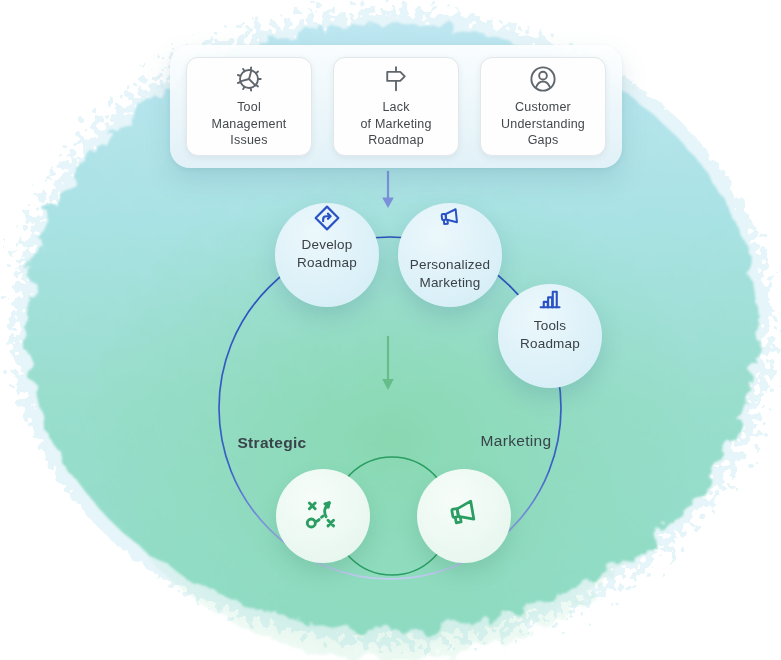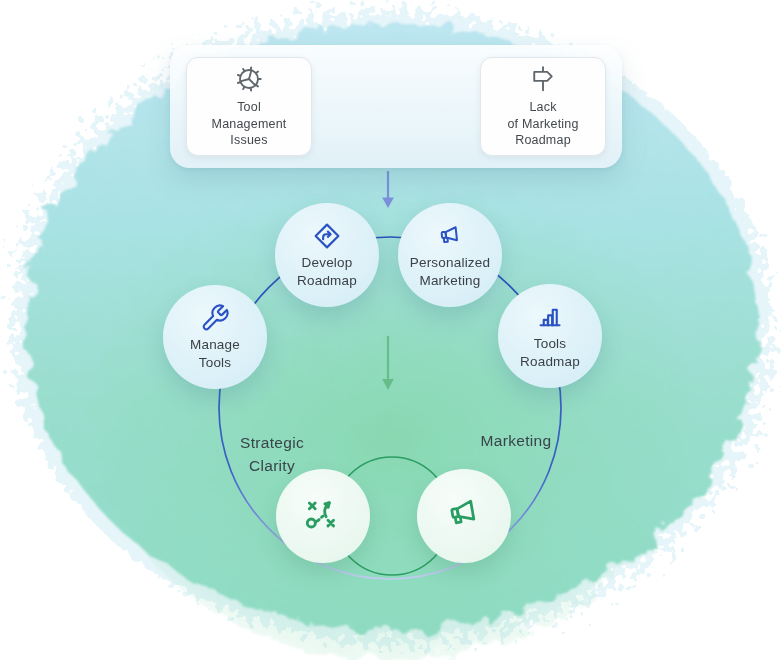--- a/index.html
+++ b/index.html
@@ -24,45 +24,45 @@
     display:flex;flex-direction:column;align-items:center;justify-content:center;
   }
   .card .cicon{display:block;height:30px;margin-bottom:5px;}
   .card .clabel{font-size:12.5px;line-height:16.5px;color:#42484d;text-align:center;letter-spacing:.2px;}
   .card .clabel span{display:block;}
   
   .node{
     position:absolute;width:104px;height:104px;border-radius:50%;
     background:radial-gradient(circle at 38% 30%, #ecf8fc 0%, #ddf1f8 55%, #d3ecf6 100%);
     box-shadow:0 10px 22px rgba(60,110,140,.20);
-    display:flex;flex-direction:column;align-items:center;justify-content:center;
+    display:flex;flex-direction:column;align-items:center;
   }
   .node .nicon{display:block;height:30px;margin-bottom:3px;}
   .node .nlabel{font-size:13.5px;line-height:18px;color:#3b4247;text-align:center;letter-spacing:.2px;}
   .node .nlabel span{display:block;}
   .n-develop{left:275px;top:203px;}
-  .n-personalized{left:398px;top:203px;}
+  .n-personalized{left:398px;top:203px;gap:20px;}
   .n-manage{left:163px;top:285px;}
   .n-insights{left:498px;top:284px;}
   
   .ocircle{
     position:absolute;width:94px;height:94px;border-radius:50%;
     background:radial-gradient(circle at 40% 32%, #f7fdf9 0%, #ebf8f1 60%, #e2f4ea 100%);
     box-shadow:0 10px 20px rgba(55,120,90,.18);
     display:flex;align-items:center;justify-content:center;
   }
   .o-strategy{left:276px;top:469px;}
   .o-megaphone{left:417px;top:469px;}
   
   .olabel{
     position:absolute;width:150px;text-align:center;
     font-size:15.5px;line-height:23px;color:#39444a;letter-spacing:.3px;
   }
   .olabel span{display:block;}
-  .l-strategic{left:197px;top:431px;}
+  .l-strategic{left:197px;top:431px;font-weight:bold;}
   .l-effective{left:441px;top:429px;}
 </style>
 </head>
 <body>
 
 <div class="canvas">
 
   <svg class="layer" width="781" height="660" aria-hidden="true">
     <defs>
       <linearGradient id="bgGrad" x1="0" y1="0" x2="0" y2="1">
@@ -154,20 +154,34 @@
           <path d="M5 6.3 H15.4 L19 9.9 L15.4 13.5 H5 Z" fill="#fefefe"></path>
         </svg>
       </span>
       <div class="clabel">
         <span>Lack</span>
         <span>of Marketing</span>
         <span>Roadmap</span>
       </div>
     </div>
 
+    <div class="card">
+      <span class="cicon">
+        <svg width="30" height="30" viewBox="0 0 24 24" fill="none" stroke="#5f666c" stroke-width="1.5" stroke-linecap="round" stroke-linejoin="round">
+          <circle cx="12" cy="12" r="9.3"></circle>
+          <circle cx="12" cy="9.3" r="3.1"></circle>
+          <path d="M6.6 18.4 C7.8 15.2 9.7 14 12 14 C14.3 14 16.2 15.2 17.4 18.4"></path>
+        </svg>
+      </span>
+      <div class="clabel">
+        <span>Customer</span>
+        <span>Understanding</span>
+        <span>Gaps</span>
+      </div>
+    </div>
 
   </div>
 
   <div class="node n-develop">
     <span class="nicon">
       <svg width="30" height="30" viewBox="0 0 24 24" fill="none" stroke="#2b52c4" stroke-width="1.7" stroke-linecap="round" stroke-linejoin="round">
         <path d="M12 2.9 L21.1 12 L12 21.1 L2.9 12 Z"></path>
         <path d="M8.9 14.6 V13.1 C8.9 11.7 10 10.6 11.4 10.6 H14.2"></path>
         <path d="M12.7 8.5 L14.9 10.6 L12.7 12.7"></path>
       </svg>
@@ -187,50 +201,38 @@
           <path d="M6.9 13 V16.3 H9.8 V13.4"></path>
         </g>
       </svg>
     </span>
     <div class="nlabel">
       <span>Personalized</span>
       <span>Marketing</span>
     </div>
   </div>
 
-  <div class="node n-manage">
-    <span class="nicon">
-      <svg width="30" height="30" viewBox="0 0 24 24" fill="none" stroke="#2b52c4" stroke-width="1.7" stroke-linecap="round" stroke-linejoin="round">
-        <path d="M14.7 6.3a1 1 0 0 0 0 1.4l1.6 1.6a1 1 0 0 0 1.4 0l3.77-3.77a6 6 0 0 1-7.94 7.94l-6.91 6.91a2.12 2.12 0 0 1-3-3l6.91-6.91a6 6 0 0 1 7.94-7.94l-3.76 3.76z"></path>
-      </svg>
-    </span>
-    <div class="nlabel">
-      <span>Manage</span>
-      <span>Tools</span>
-    </div>
-  </div>
 
   <div class="node n-insights">
     <span class="nicon">
       <svg width="30" height="30" viewBox="0 0 24 24" fill="none" stroke="#2b52c4" stroke-width="1.7" stroke-linecap="round" stroke-linejoin="round">
         <path d="M4.5 18.6 H19.6"></path>
         <path d="M7 18.6 V14.3 H10.2 V18.6"></path>
         <path d="M10.5 18.6 V10.7 H13.7 V18.6"></path>
         <path d="M14.2 18.6 V6.2 H17.4 V18.6"></path>
       </svg>
     </span>
     <div class="nlabel">
       <span>Tools</span>
       <span>Roadmap</span>
     </div>
   </div>
 
   <div class="olabel l-strategic">
     <span>Strategic</span>
-    <span>Clarity</span>
   </div>
   <div class="olabel l-effective">
     <span>Marketing</span>
   </div>
 
   <div class="ocircle o-strategy">
     <span>
       <svg width="46" height="46" viewBox="0 0 24 24" fill="none" stroke="#2a9e62" stroke-width="1.5" stroke-linecap="round" stroke-linejoin="round">
         <path d="M4.9 6.3 L7.9 9.3 M7.9 6.3 L4.9 9.3"></path>
         <circle cx="5.9" cy="16.7" r="2.1"></circle>

